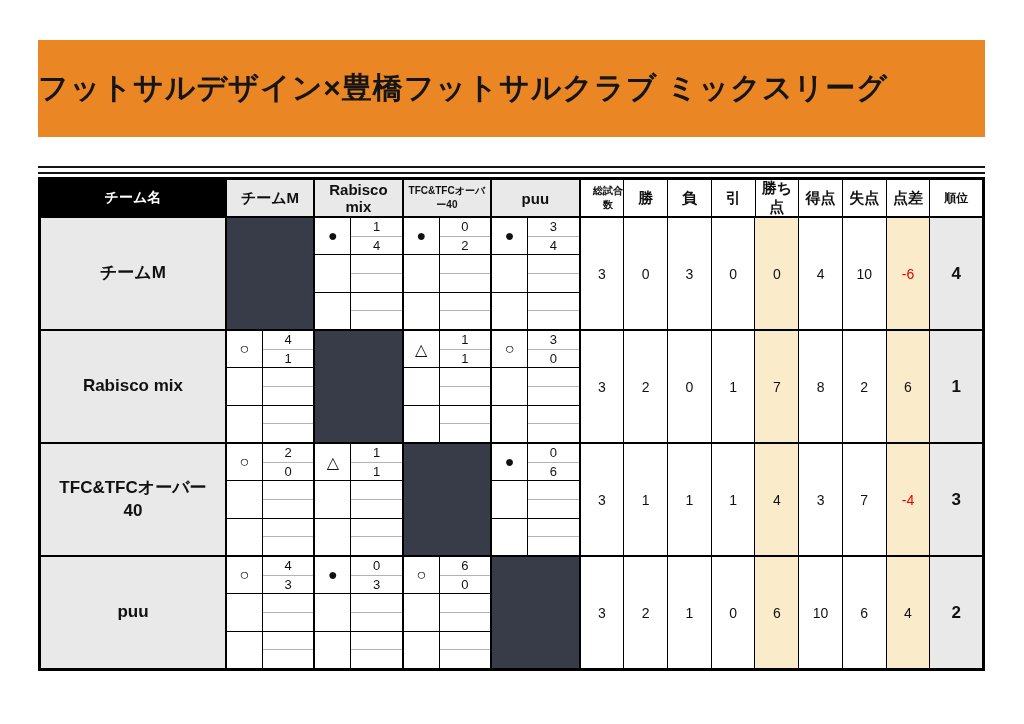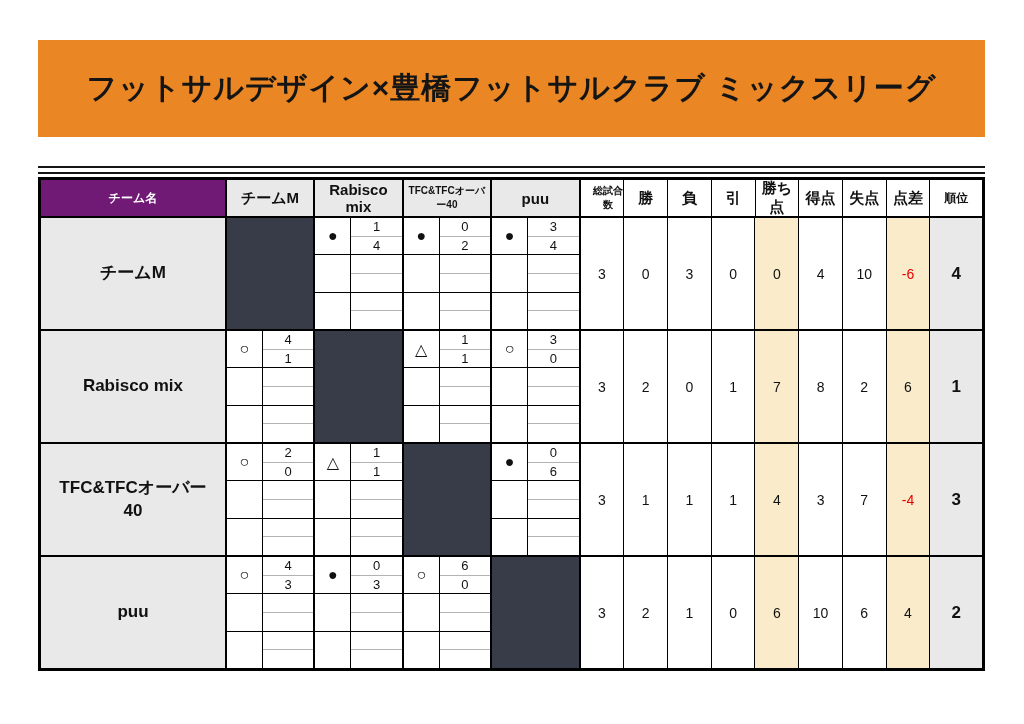--- a/index.html
+++ b/index.html
@@ -5,21 +5,21 @@
   html,body{margin:0;padding:0;}
   body{
     width:1024px;height:724px;background:#ffffff;overflow:hidden;
     font-family:"Liberation Sans","DejaVu Sans",sans-serif;color:#111;
   }
   .page{position:relative;width:1024px;height:724px;background:#fff;}
 
   
   .banner{
     position:absolute;left:38px;top:40px;width:947px;height:97px;
-    display:flex;align-items:center;justify-content:center;
+    display:flex;align-items:center;justify-content:flex-start;
   }
   .banner-title{
     font-size:30px;font-weight:bold;color:#151515;letter-spacing:1px;white-space:nowrap;
   }
 
   
   .double-rule{
     position:absolute;left:38px;top:166px;width:947px;height:4px;
     border-top:2px solid #151515;border-bottom:2px solid #151515;box-sizing:content-box;
   }
@@ -30,22 +30,22 @@
     border:3px solid #000;box-sizing:border-box;background:#fff;
   }
   .hrow{display:flex;height:36px;border-bottom:2px solid #000;}
   .trow{display:flex;height:111px;border-bottom:2px solid #000;}
   .trow:last-child{border-bottom:none;}
 
   .cell{box-sizing:border-box;display:flex;align-items:center;justify-content:center;text-align:center;}
 
   
   .hname{
-    width:187px;border-right:2px solid #000;background:#701a75;color:#fff;
-    font-weight:bold;font-size:12px;
+    width:187px;border-right:2px solid #000;background:#000000;color:#fff;
+    font-weight:bold;font-size:14px;
   }
   .body-name{
     width:187px;border-right:2px solid #000;background:#E9E9E9;
     font-weight:bold;font-size:17px;line-height:1.3;padding:0 10px;
   }
 
   
   .opp-col{
     width:89px;border-right:2px solid #000;background:#E9E9E9;
     font-weight:bold;font-size:15px;

